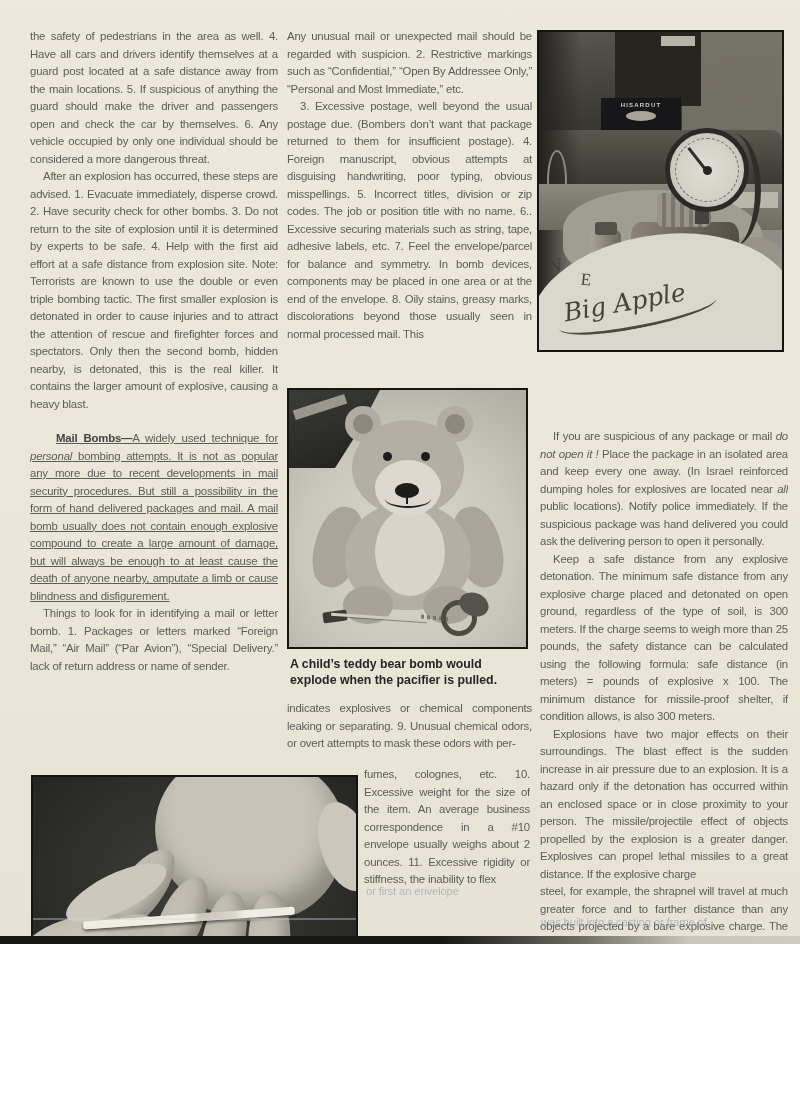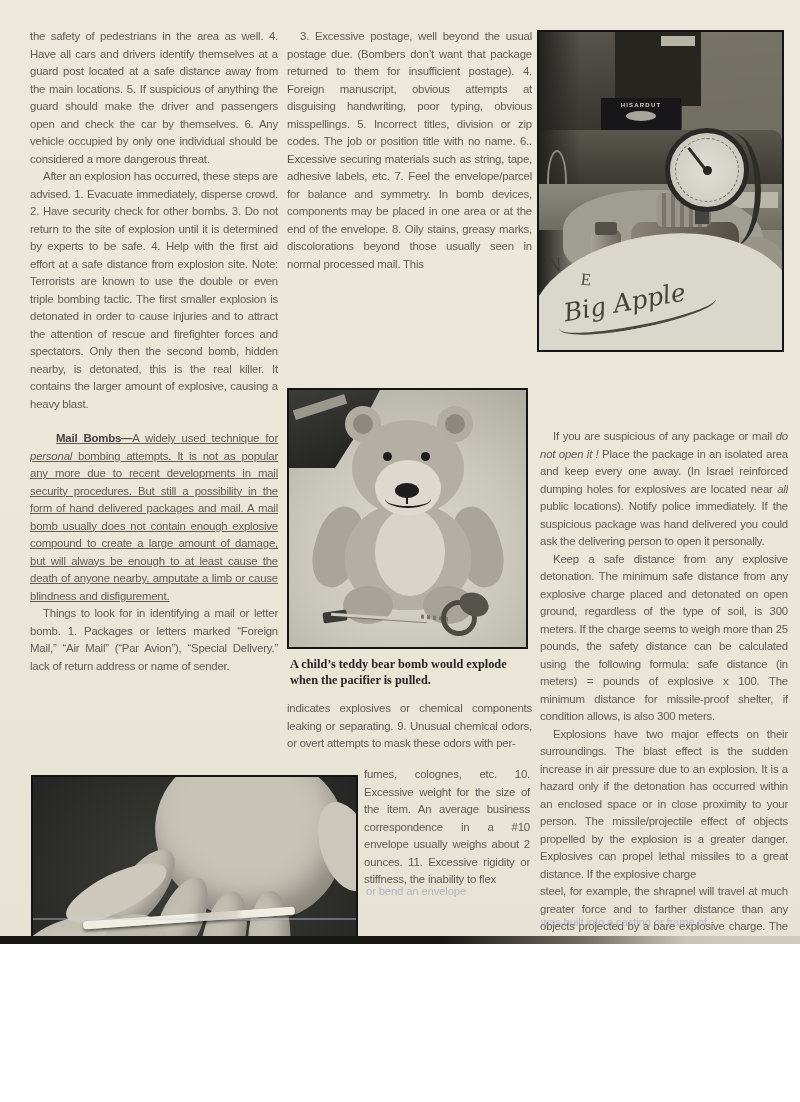--- a/index.html
+++ b/index.html
@@ -88,20 +88,21 @@
 
   <div class="col" style="left:30px;top:28px;width:248px;height:742px;">
     <p class="para"><span>the safety of pedestrians in the area as well. 4. Have all cars and drivers identify themselves at a guard post located at a safe distance away from the main locations. 5. If suspicious of anything the guard should make the driver and passengers open and check the car by themselves. 6.  Any vehicle occupied by only one individual should be considered a more dangerous threat.</span></p>
     <p class="para ind"><span>After an explosion has occurred, these steps are advised. 1. Evacuate immediately, disperse crowd. 2. Have security check for other bombs. 3. Do not return to the site of explosion until it is determined by experts to be safe. 4. Help with the first aid effort at a safe distance from explosion site. Note: Terrorists are known to use the double or even triple bombing tactic. The first smaller explosion is detonated in order to cause injuries and to attract the attention of rescue and firefighter forces and spectators. Only then the second bomb, hidden nearby, is detonated, this is the real killer. It contains the larger amount of explosive, causing a heavy blast.</span></p>
     <div class="vgap"></div>
     <p class="para ind2"><span class="bold-lead">Mail Bombs—</span><span>A widely used technique for </span><i>personal</i><span> bombing attempts. It is not as popular any more due to recent developments in mail security procedures. But still a possibility in the form of hand delivered packages and mail. A mail bomb usually does not contain enough explosive compound to create a large amount of damage, but will always be enough to at least cause the death of anyone nearby, amputate a limb or cause blindness and disfigurement.</span></p>
     <p class="para ind"><span>Things to look for in identifying a mail or letter bomb. 1.  Packages or letters marked “Foreign Mail,” “Air Mail” (“Par Avion”), “Special Delivery.” lack of return address or name of sender.</span></p>
   </div>
 
   <div class="col" style="left:287px;top:28px;width:245px;height:356px;">
+    <p class="para"><span>Any unusual mail or unexpected mail should be regarded with suspicion. 2. Restrictive markings such as “Confidential,” “Open By  Addressee Only,” “Personal and Most Immediate,” etc.</span></p>
     <p class="para ind"><span>3.  Excessive postage, well beyond the usual postage due. (Bombers don’t want that package returned to them for insufficient postage). 4. Foreign manuscript, obvious attempts at disguising handwriting, poor typing, obvious misspellings. 5.  Incorrect titles, division or zip codes.  The job or position title with no name. 6.. Excessive securing materials such as string, tape, adhesive labels, etc. 7. Feel the envelope/parcel for balance and symmetry. In bomb devices, components may be placed in one area or at the end of the envelope. 8. Oily stains, greasy marks, discolorations beyond those usually seen in normal processed mail.  This</span></p>
   </div>
 
   <div class="photo" style="left:287px;top:388px;width:237px;height:257px;">
     <div class="td-bg"></div>
     <div class="td-typewriter">
         <div class="td-paper"></div>
       </div>
     <div class="td-arm" style="left:26px;top:116px;transform:rotate(16deg);"></div>
     <div class="td-arm" style="left:166px;top:116px;transform:rotate(-16deg);"></div>
@@ -121,29 +122,29 @@
     <div class="td-eye" style="left:132px;top:62px;"></div>
     <div class="td-nose"></div>
     <div class="td-snout-line"></div>
     <div class="td-mouth"></div>
     <div class="td-clip"></div>
     <div class="td-cord"></div>
     <div class="td-chain"></div>
     <div class="td-ring"></div>
     <div class="td-shield"></div>
   </div>
-  <div class="caption" style="left:290px;top:656px;width:238px;font-family:Liberation Serif, serif;">A child’s teddy bear bomb would explode when the pacifier is pulled.</div>
+  <div class="caption" style="left:290px;top:656px;width:238px;">A child’s teddy bear bomb would explode when the pacifier is pulled.</div>
 
   <div class="col" style="left:287px;top:700px;width:245px;height:64px;">
     <p class="para"><span>indicates explosives or chemical components leaking or separating. 9. Unusual chemical odors, or overt attempts to mask these odors with per-</span></p>
   </div>
   <div class="col" style="left:364px;top:766px;width:166px;height:286px;">
     <p class="para"><span>fumes, colognes, etc. 10. Excessive weight for the size of the item.  An average business correspondence in a #10 envelope usually weighs about 2 ounces. 11. Excessive rigidity or stiffness, the inability to flex</span></p>
   </div>
-  <div class="ghost" style="left:366px;top:885px;">or  bend  an  envelope</div>
+  <div class="ghost" style="left:366px;top:885px;">or  first  an  envelope</div>
 
   <div class="photo" style="left:537px;top:30px;width:243px;height:318px;">
     <div class="bp-lid"></div>
     <div class="bp-lid-light"></div>
     <div class="bp-book">
         <div class="bp-book-label"></div>
       </div>
     <div class="bp-hisardut">
       <span>HISARDUT</span>
       <div class="bp-emblem"></div>

